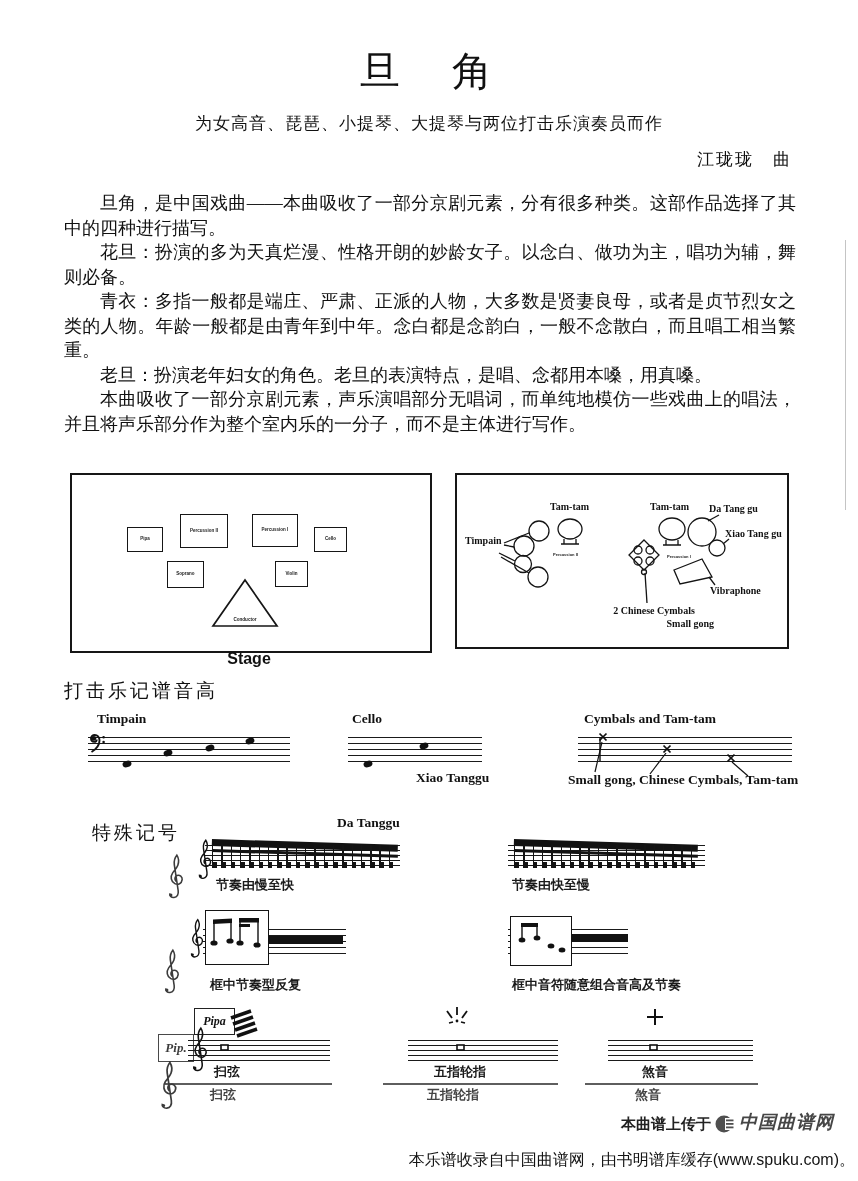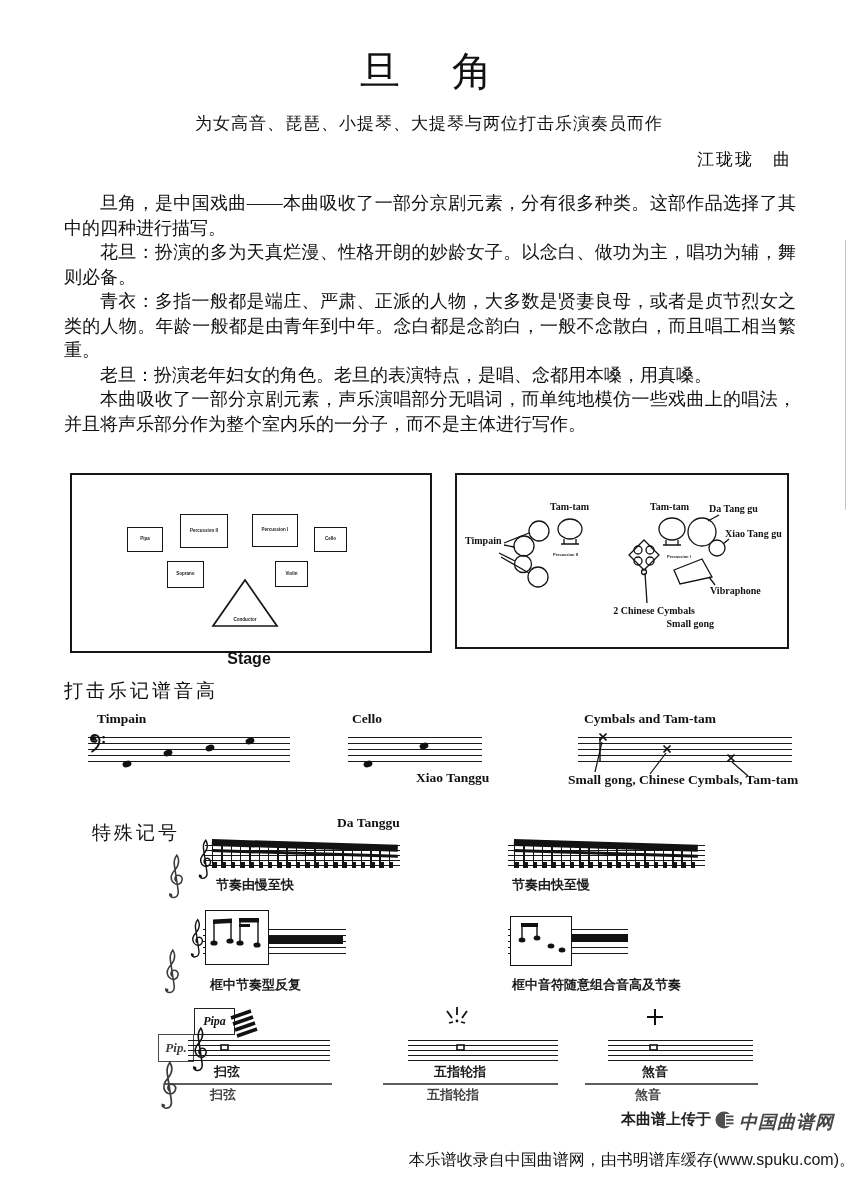--- a/index.html
+++ b/index.html
@@ -24,21 +24,21 @@
   .stems{background:repeating-linear-gradient(to right,#141414 0,#141414 1.4px,transparent 1.4px,transparent 9.3px);}
   .heads{background:repeating-linear-gradient(to right,#141414 0,#141414 4.6px,transparent 4.6px,transparent 9.3px);}
   .beam{background:#121212;transform-origin:0 0;transform:rotate(1.8deg);}
   .band{background:#121212;}
   .nbox{border:1.6px solid #141414;}
   .cap{font-family:"Liberation Sans",sans-serif;font-weight:bold;font-size:13px;color:#1a1a1a;white-space:nowrap;}
   .ghost{opacity:.82;}
   .gline{background:#3a3a3a;height:1.5px;}
   .pipatag{border:1.4px solid #222;font-style:italic;font-weight:bold;font-size:12px;
            display:flex;align-items:center;justify-content:center;}
-  .uprow{display:flex;align-items:flex-start;gap:4px;}
+  .uprow{display:flex;align-items:flex-end;gap:4px;}
   .upnote{font-family:"Liberation Sans",sans-serif;font-weight:bold;font-size:15px;color:#222;}
   .sitename{font-style:italic;font-weight:bold;font-size:18px;letter-spacing:1px;color:#464646;}
   .archive{font-family:"Liberation Sans",sans-serif;font-size:16px;color:#141414;}
   svg{overflow:visible;}
 </style>
 </head>
 <body>
 
 <div class="page">
 

